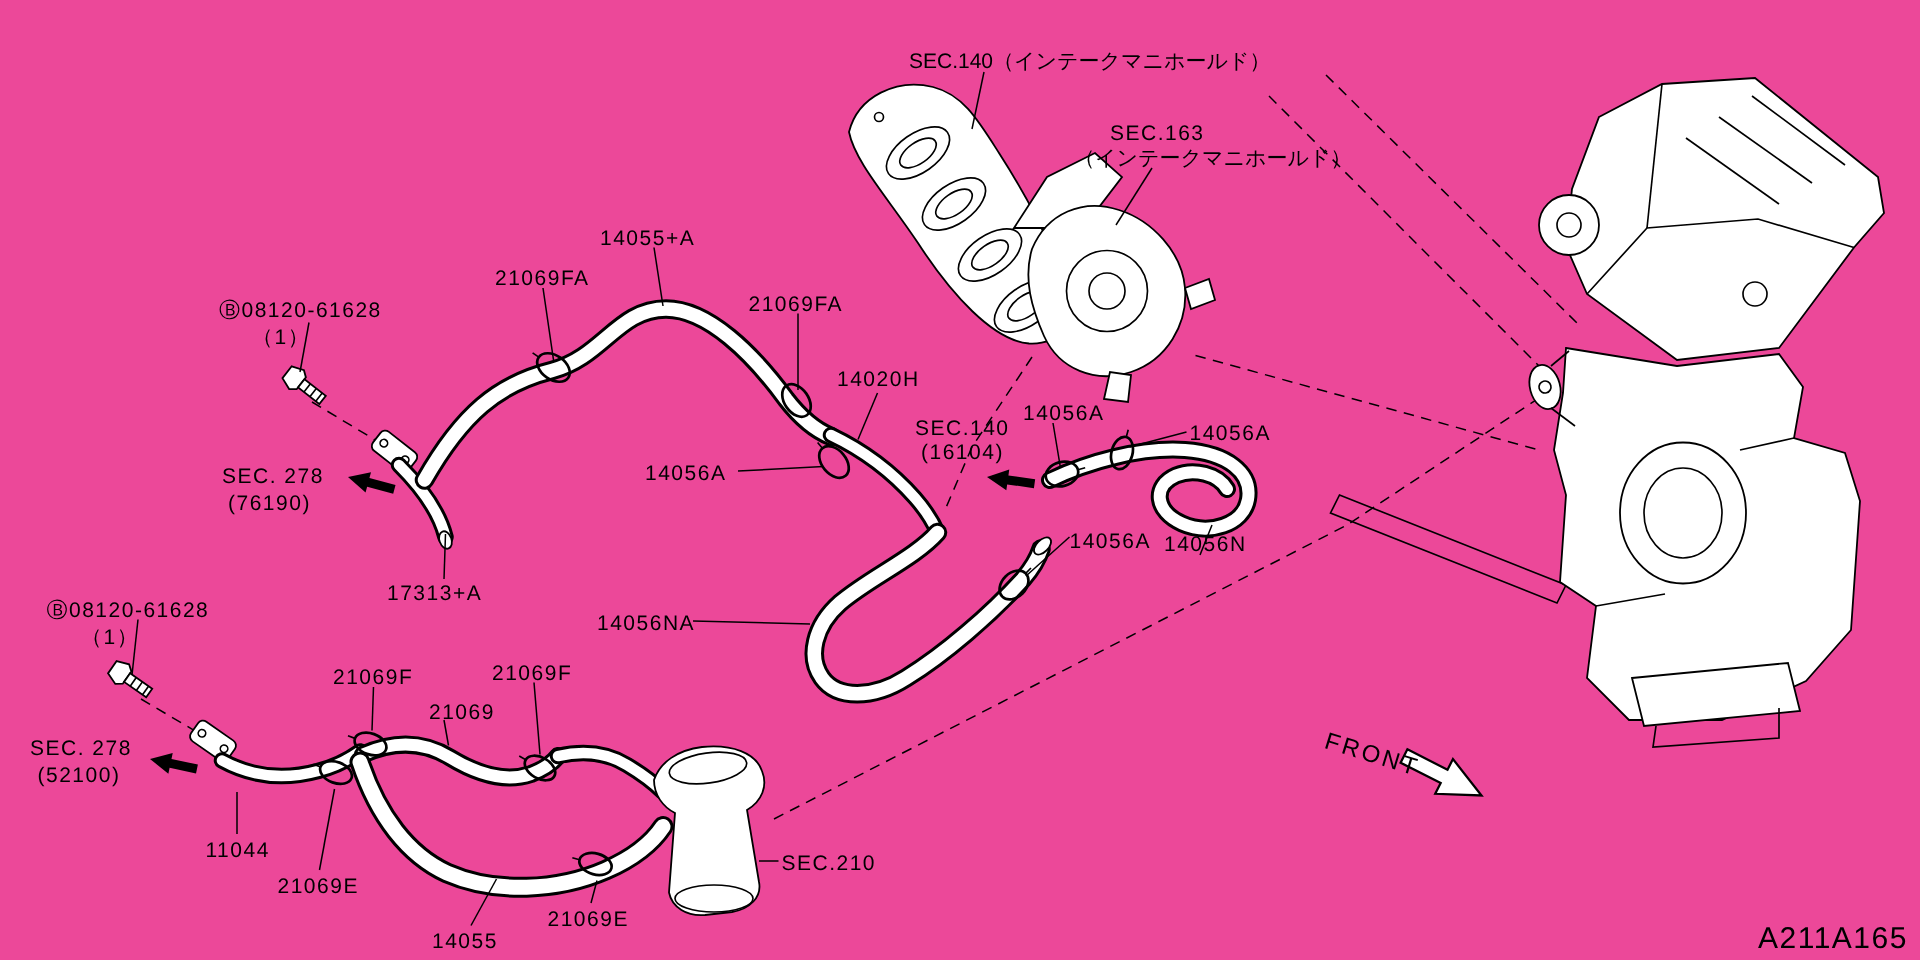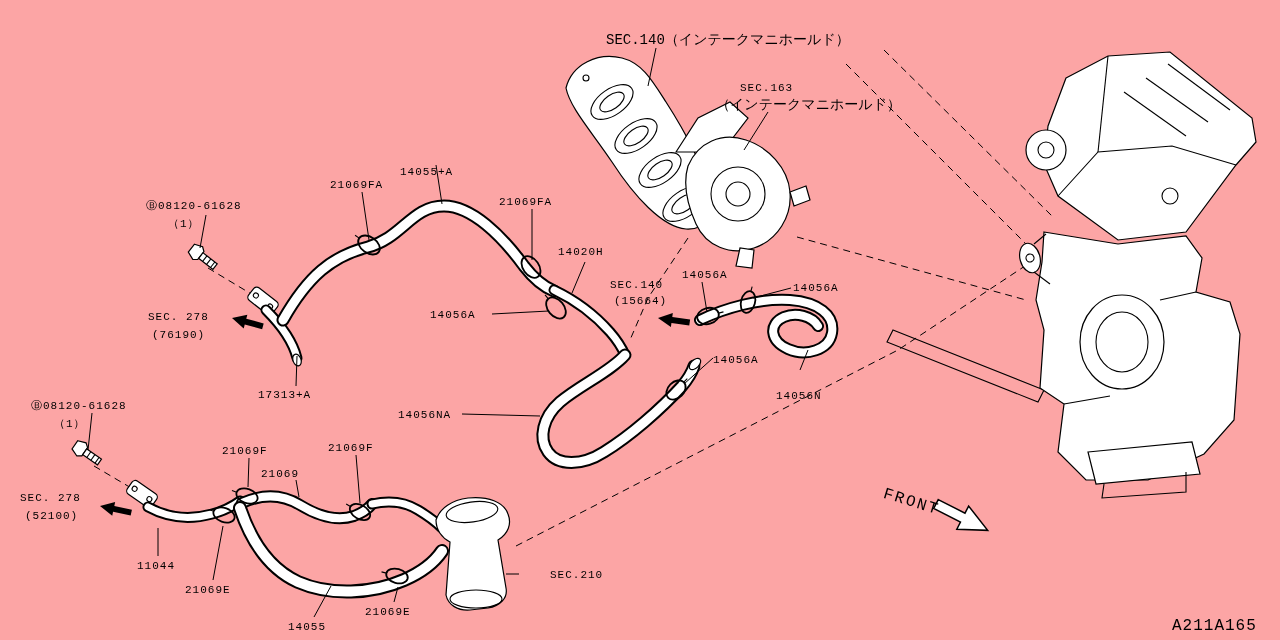--- a/index.html
+++ b/index.html
@@ -1,21 +1,21 @@
 <!DOCTYPE html>
 <html><head>
 <meta charset="utf-8">
 <style>
   html,body{margin:0;padding:0;background:#ffffff;}
-  #stage{position:relative;width:1280px;height:640px;background:#fca5a5;overflow:hidden;
-         font-family:Liberation Mono, monospace;color:#000;}
+  #stage{position:relative;width:1280px;height:640px;background:#ec4899;overflow:hidden;
+         font-family:Liberation Sans, sans-serif;color:#000;}
   #art{position:absolute;left:0;top:0;width:1280px;height:640px;}
-  .lbl{position:absolute;font-size:11px;letter-spacing:1px;white-space:nowrap;line-height:17px;color:#000;}
+  .lbl{position:absolute;font-size:14px;letter-spacing:1px;white-space:nowrap;line-height:17px;color:#000;}
   .lbl.jp{font-size:14px;letter-spacing:0;}
-  .lbl.code{font-size:16px;letter-spacing:1px;}
+  .lbl.code{font-size:20px;letter-spacing:1px;}
   .lbl.front{font-size:16px;transform:rotate(17deg);transform-origin:0 0;letter-spacing:2px;}
   
   .ln{stroke:#000;stroke-width:1.1;fill:none;}
   .thin{stroke:#000;stroke-width:1;fill:none;}
   .dash{stroke:#000;stroke-width:1;fill:none;stroke-dasharray:7 5;}
   .hoseO{stroke:#000;fill:none;stroke-linecap:round;}
   .hoseI{stroke:#fff;fill:none;stroke-linecap:round;}
   .part{fill:#fff;stroke:#000;stroke-width:1.2;}
   .solid{fill:#000;stroke:none;}
   .clamp{fill:none;stroke:#000;stroke-width:1.8;}
@@ -246,44 +246,44 @@
       <path d="M 213 580 L 223 526"></path>
       <path d="M 519 574 L 506 574"></path>
       <path d="M 394 602 L 398 587"></path>
       <path d="M 314 617 L 331 586"></path>
     </g>
   </svg>
 
   <span class="lbl jp" style="left:606px;top:32px">SEC.140（インテークマニホールド）</span>
   <span class="lbl" style="left:740px;top:80px">SEC.163</span>
   <span class="lbl jp" style="left:716px;top:97px">（インテークマニホールド）</span>
-  <span class="lbl" style="left:400px;top:164px">14055+A</span>
+  <span class="lbl" style="left:400px;top:150px">14055+A</span>
   <span class="lbl" style="left:330px;top:177px">21069FA</span>
   <span class="lbl" style="left:499px;top:194px">21069FA</span>
   <span class="lbl" style="left:146px;top:198px">Ⓑ08120-61628</span>
   <span class="lbl" style="left:168px;top:216px">（1）</span>
   <span class="lbl" style="left:558px;top:244px">14020H</span>
   <span class="lbl" style="left:610px;top:277px">SEC.140</span>
-  <span class="lbl" style="left:614px;top:293px">(15664)</span>
+  <span class="lbl" style="left:614px;top:293px">(16104)</span>
   <span class="lbl" style="left:682px;top:267px">14056A</span>
   <span class="lbl" style="left:793px;top:280px">14056A</span>
   <span class="lbl" style="left:148px;top:309px">SEC. 278</span>
   <span class="lbl" style="left:152px;top:327px">(76190)</span>
   <span class="lbl" style="left:430px;top:307px">14056A</span>
   <span class="lbl" style="left:713px;top:352px">14056A</span>
-  <span class="lbl" style="left:776px;top:388px">14056N</span>
+  <span class="lbl" style="left:776px;top:354px">14056N</span>
   <span class="lbl" style="left:258px;top:387px">17313+A</span>
   <span class="lbl" style="left:31px;top:398px">Ⓑ08120-61628</span>
   <span class="lbl" style="left:54px;top:416px">（1）</span>
   <span class="lbl" style="left:398px;top:407px">14056NA</span>
   <span class="lbl" style="left:222px;top:443px">21069F</span>
   <span class="lbl" style="left:328px;top:440px">21069F</span>
-  <span class="lbl" style="left:261px;top:466px">21069</span>
+  <span class="lbl" style="left:286px;top:466px">21069</span>
   <span class="lbl" style="left:20px;top:490px">SEC. 278</span>
   <span class="lbl" style="left:25px;top:508px">(52100)</span>
   <span class="lbl" style="left:137px;top:558px">11044</span>
   <span class="lbl" style="left:185px;top:582px">21069E</span>
-  <span class="lbl" style="left:550px;top:567px">SEC.210</span>
+  <span class="lbl" style="left:521px;top:567px">SEC.210</span>
   <span class="lbl" style="left:365px;top:604px">21069E</span>
   <span class="lbl" style="left:288px;top:619px">14055</span>
   <span class="lbl front" style="left:886px;top:486px">FRONT</span>
   <span class="lbl code" style="left:1172px;top:618px">A211A165</span>
 </div>
 
 </body></html>

